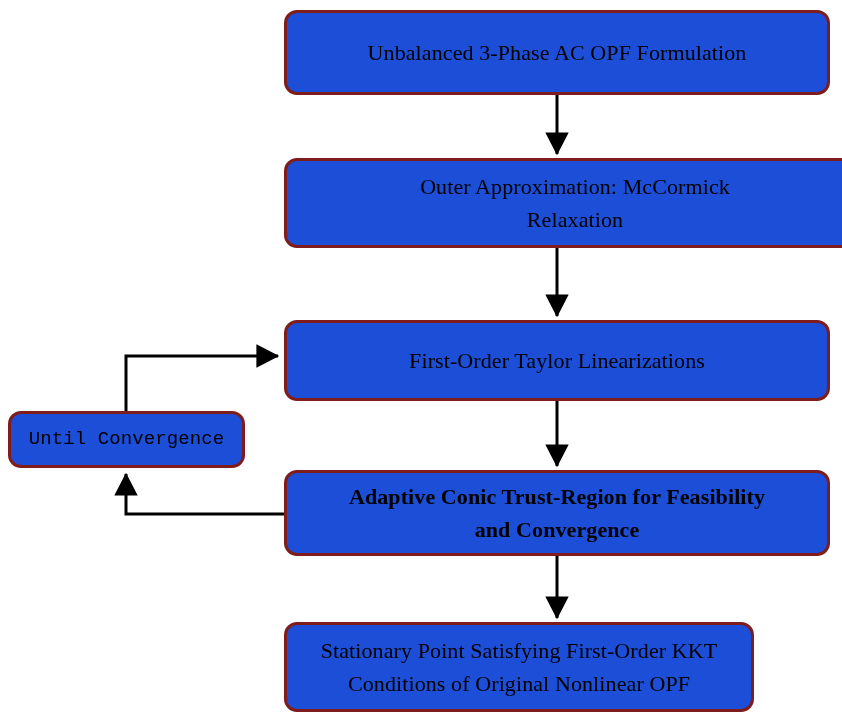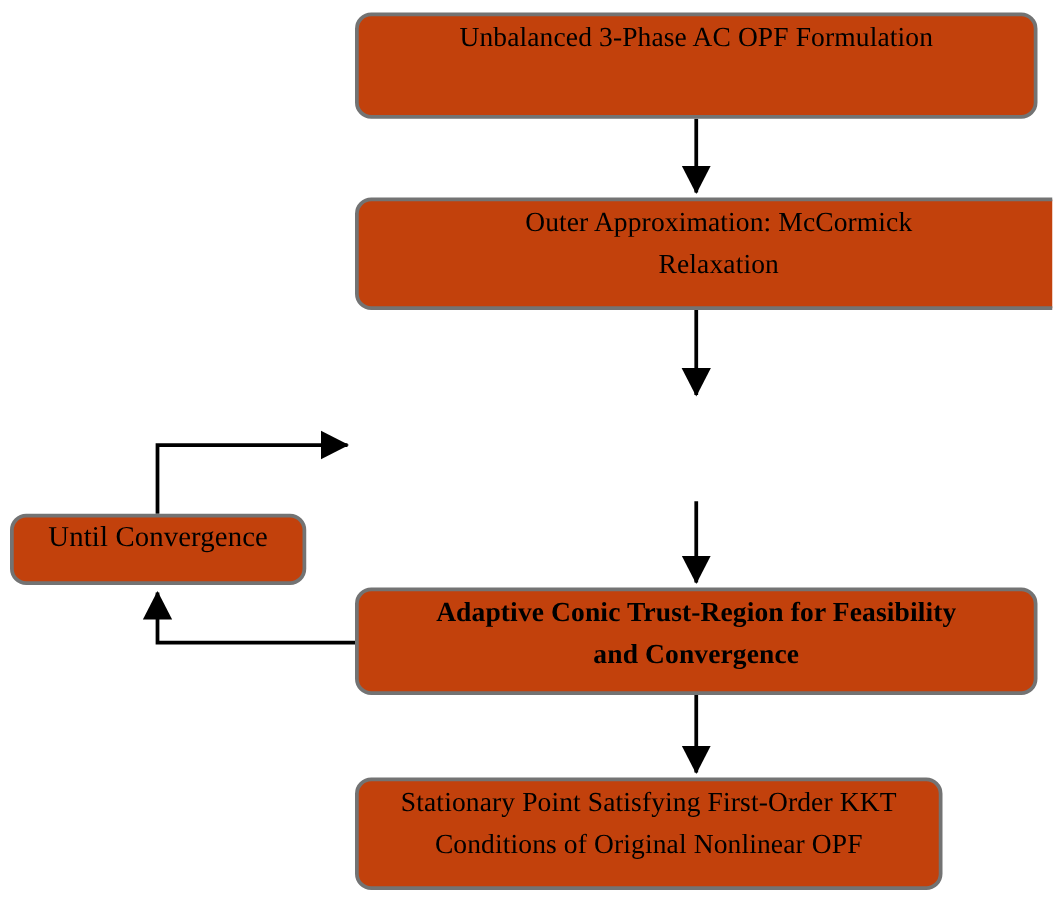--- a/index.html
+++ b/index.html
@@ -23,40 +23,41 @@
     position: absolute;
     left: 0;
     top: 0;
     width: 842px;
     height: 721px;
     pointer-events: none;
   }
   .node {
     position: absolute;
     box-sizing: border-box;
-    border: 3px solid #737373;
+    border: 3px solid #7f1d1d;
     border-radius: 13px;
-    background: #c2410c;
+    background: #1d4ed8;
     display: flex;
-    align-items: flex-start;
+    align-items: center;
     justify-content: center;
     text-align: center;
     z-index: 2;
   }
   .node .label {
     display: block;
     font-size: 22px;
     line-height: 1.52;
     letter-spacing: 0.1px;
     padding: 0 10px;
     white-space: pre-line;
   }
   .node-small .label {
-    font-size: 23px;
+    font-size: 19px;
     line-height: 1.4;
+    font-family: Liberation Mono, monospace;
   }
 </style>
 </head>
 <body>
 
 <div id="canvas">
 
   <svg id="edges" viewBox="0 0 842 721">
     <defs>
       <marker id="arrow" markerWidth="9" markerHeight="9" refX="7.2" refY="4.5" orient="auto" markerUnits="strokeWidth">
@@ -79,20 +80,23 @@
 
   <div class="node" style="left:284px; top:10px; width:546px; height:85px;">
     <span class="label">Unbalanced 3-Phase AC OPF Formulation</span>
   </div>
 
   <div class="node" style="left:284px; top:158px; width:582px; height:90px;">
     <span class="label">Outer Approximation: McCormick
 Relaxation</span>
   </div>
 
+  <div class="node" style="left:284px; top:320px; width:546px; height:81px;">
+    <span class="label">First-Order Taylor Linearizations</span>
+  </div>
 
   <div class="node" style="left:284px; top:470px; width:546px; height:86px;font-weight:bold;">
     <span class="label">Adaptive Conic Trust-Region for Feasibility
 and Convergence</span>
   </div>
 
   <div class="node" style="left:284px; top:622px; width:470px; height:90px;">
     <span class="label">Stationary Point Satisfying First-Order KKT
 Conditions of Original Nonlinear OPF</span>
   </div>

